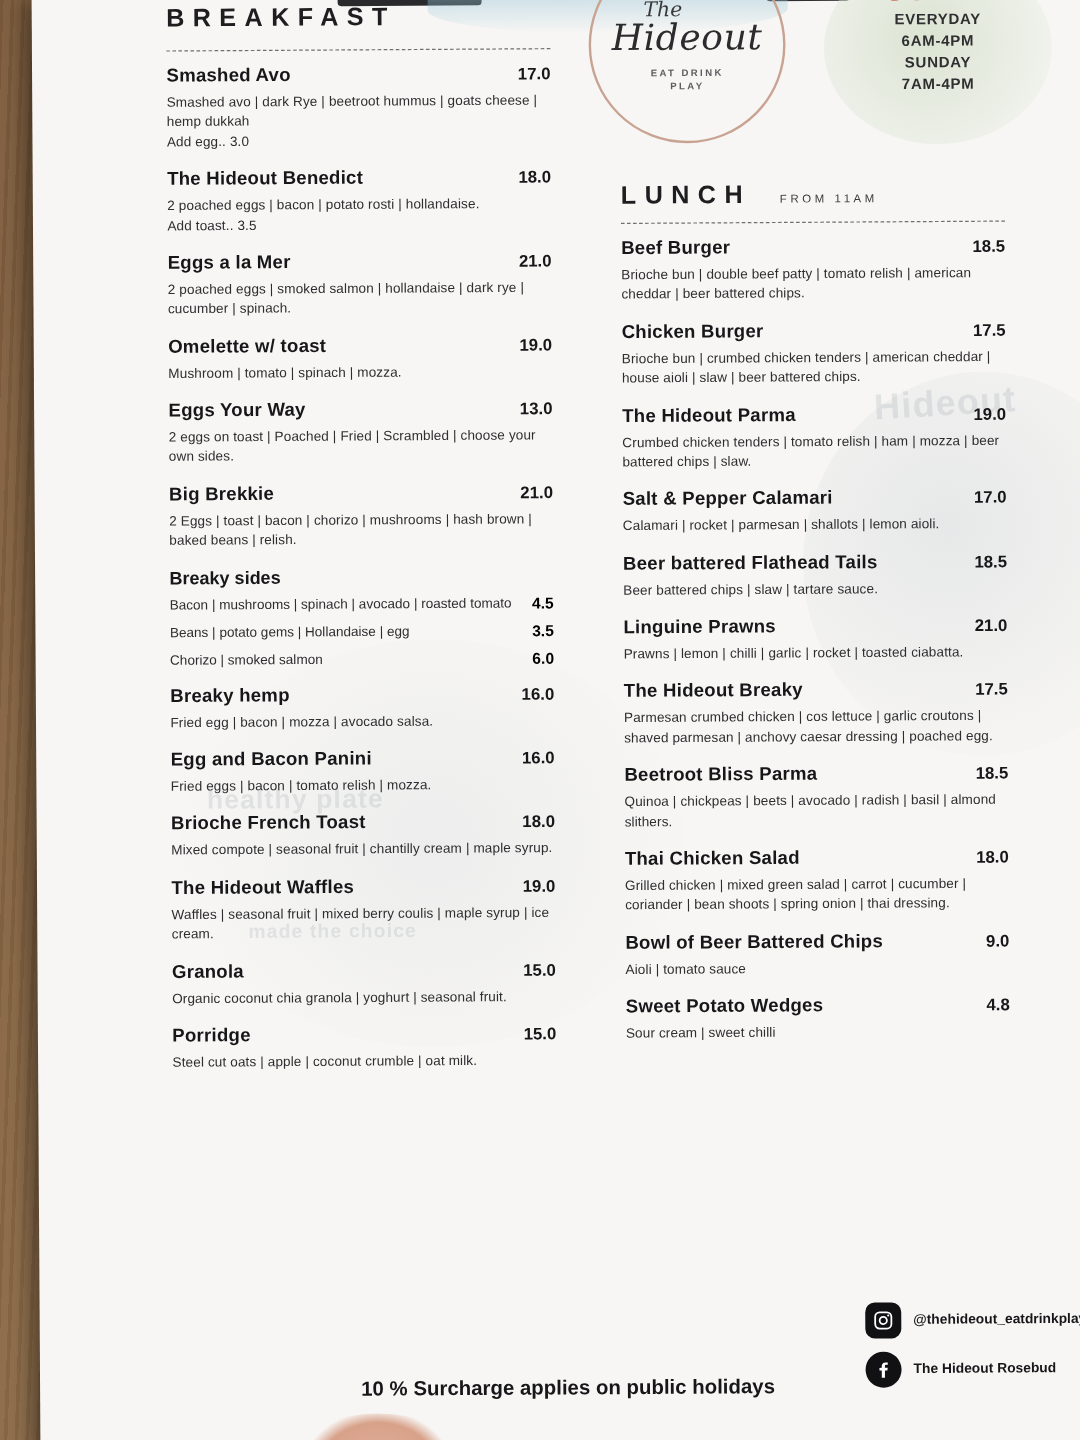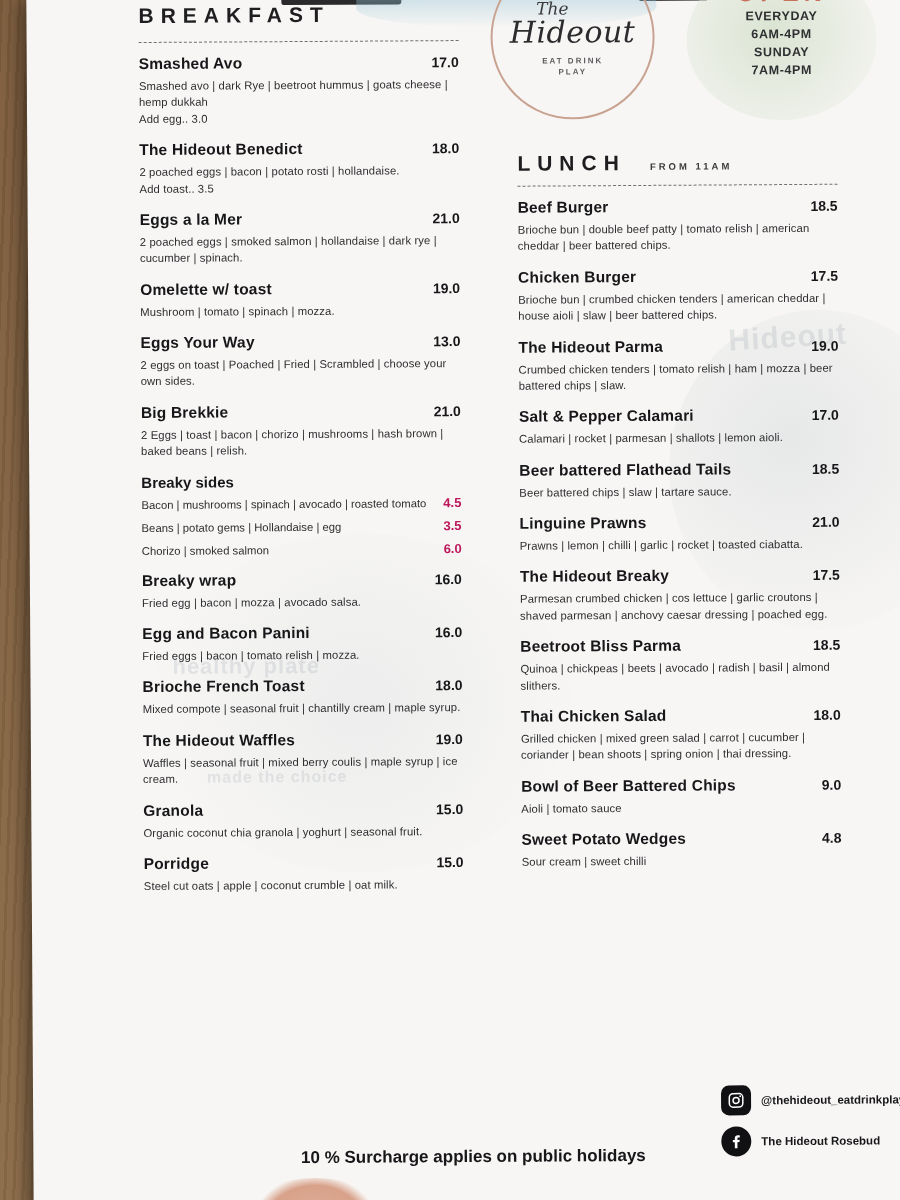--- a/index.html
+++ b/index.html
@@ -100,38 +100,38 @@
   
   .col { position: absolute; }
   .col-left { left: 112px; top: 10px; width: 320px; }
   .col-right { left: 490px; top: 160px; width: 320px; }
 
   h2.section {
     font-size: 21px; font-weight: 800; letter-spacing: 7px; color: #1e1e20;
     margin-bottom: 14px;
   }
   .section-row { display: flex; align-items: baseline; gap: 24px; }
-  .from-label { font-size: 9.5px; letter-spacing: 3px; font-weight: 700; color: #3a3a3c; }
+  .from-label { font-size: 9.5px; letter-spacing: 3px; font-weight: 400; color: #3a3a3c; }
   .divider {
     border-top: 1.6px dashed #6f6f72; margin: 4px 0 12px 0; width: 100%;
   }
 
   .item { margin-bottom: 14px; }
   .item-head {
     display: flex; justify-content: space-between; align-items: baseline; gap: 10px;
   }
   .item-name { font-size: 15.5px; font-weight: 800; color: #17171a; letter-spacing: 0.2px; }
   .item-price { font-size: 14px; font-weight: 700; color: #17171a; white-space: nowrap; margin-left: 16px; }
   .item-desc {
     font-size: 11.3px; color: #2e2e31; line-height: 1.45; margin-top: 5px; letter-spacing: 0.1px;
   }
   .sub-head { font-size: 15px; font-weight: 700; color: #17171a; margin-bottom: 6px; }
   .side-row { display: flex; justify-content: space-between; align-items: flex-start; gap: 10px; margin-bottom: 7px; }
   .side-desc { font-size: 11.3px; color: #2e2e31; line-height: 1.45; }
-  .side-price { font-size: 13px; font-weight: 700; color: #be185d; white-space: nowrap; }
+  .side-price { font-size: 13px; font-weight: 700; color: #000000; white-space: nowrap; }
 
   
   .socials { position: absolute; left: 688px; top: 1095px; }
   .soc-row { display: flex; align-items: center; gap: 10px; margin-bottom: 11px; }
   .soc-ico {
     width: 30px; height: 30px; border-radius: 8px; background: #111114;
     display: flex; align-items: center; justify-content: center;
   }
   .soc-ico.fb { border-radius: 50%; }
   .soc-txt { font-size: 11.5px; font-weight: 700; color: #17171a; }
@@ -253,21 +253,21 @@
           </div>
           <div class="side-row">
             <span class="side-desc">Chorizo | smoked salmon</span>
             <span class="side-price">6.0</span>
           </div>
         </div>
 
       <div id="bf-items2">
           <div class="item">
             <div class="item-head">
-              <span class="item-name">Breaky wrap</span>
+              <span class="item-name">Breaky hemp</span>
               <span class="item-price">16.0</span>
             </div>
             <div class="item-desc">
               <div>Fried egg | bacon | mozza | avocado salsa.</div>
             </div>
           </div>
           <div class="item">
             <div class="item-head">
               <span class="item-name">Egg and Bacon Panini</span>
               <span class="item-price">16.0</span>

